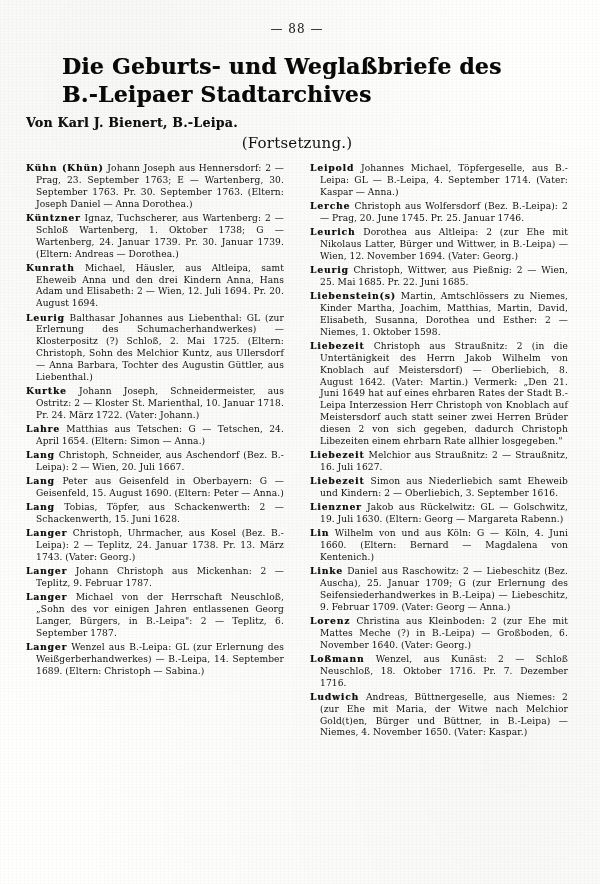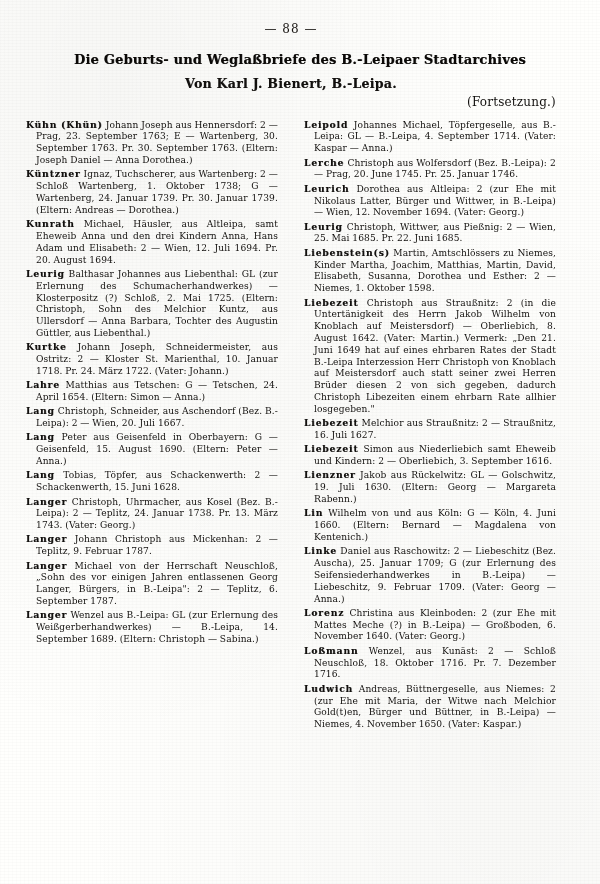--- a/index.html
+++ b/index.html
@@ -12,21 +12,21 @@
     background: #ffffff;
     font-family: "DejaVu Serif", serif;
     color: #141210;
     overflow: hidden;
   }
   .page {
     position: relative;
     width: 600px;
     height: 884px;
     box-sizing: border-box;
-    padding: 22px 44px 10px 26px;
+    padding: 22px 32px 10px 26px;
     background:
       radial-gradient(ellipse at 20% 10%, rgba(0,0,0,0.030), rgba(0,0,0,0) 60%),
       radial-gradient(ellipse at 85% 85%, rgba(0,0,0,0.028), rgba(0,0,0,0) 62%),
       #fdfdfb;
     filter: contrast(1.02);
   }
   .page::after {
     content: "";
     position: absolute;
     inset: 0;
@@ -38,42 +38,41 @@
     mix-blend-mode: multiply;
   }
   .folio {
     text-align: center;
     font-size: 12px;
     letter-spacing: 1px;
     margin: 0 0 16px 0;
     color: #1a1714;
   }
   .title {
-    text-align: right;
+    text-align: left;
     font-family: "DejaVu Serif", serif;
     font-weight: bold;
-    font-size: 13px;
+    font-size: 22px;
     line-height: 1.28;
     letter-spacing: 0.2px;
     margin: 0 auto 7px auto;
     width: 470px;
     color: #0d0b09;
     text-shadow: 0.4px 0 0 rgba(0,0,0,0.55);
   }
   .byline {
-    text-align: center;
     font-weight: bold;
     font-size: 12.5px;
     letter-spacing: 0.3px;
     margin: 0 0 4px 0;
     text-shadow: 0.3px 0 0 rgba(0,0,0,0.45);
   }
   .contnote {
-    text-align: right;
-    font-size: 12px;
+    text-align: center;
+    font-size: 15px;
     margin: 0 0 10px 0;
     letter-spacing: 0.2px;
   }
   .columns {
     display: flex;
     gap: 26px;
     align-items: flex-start;
   }
   .col {
     width: 262px;

